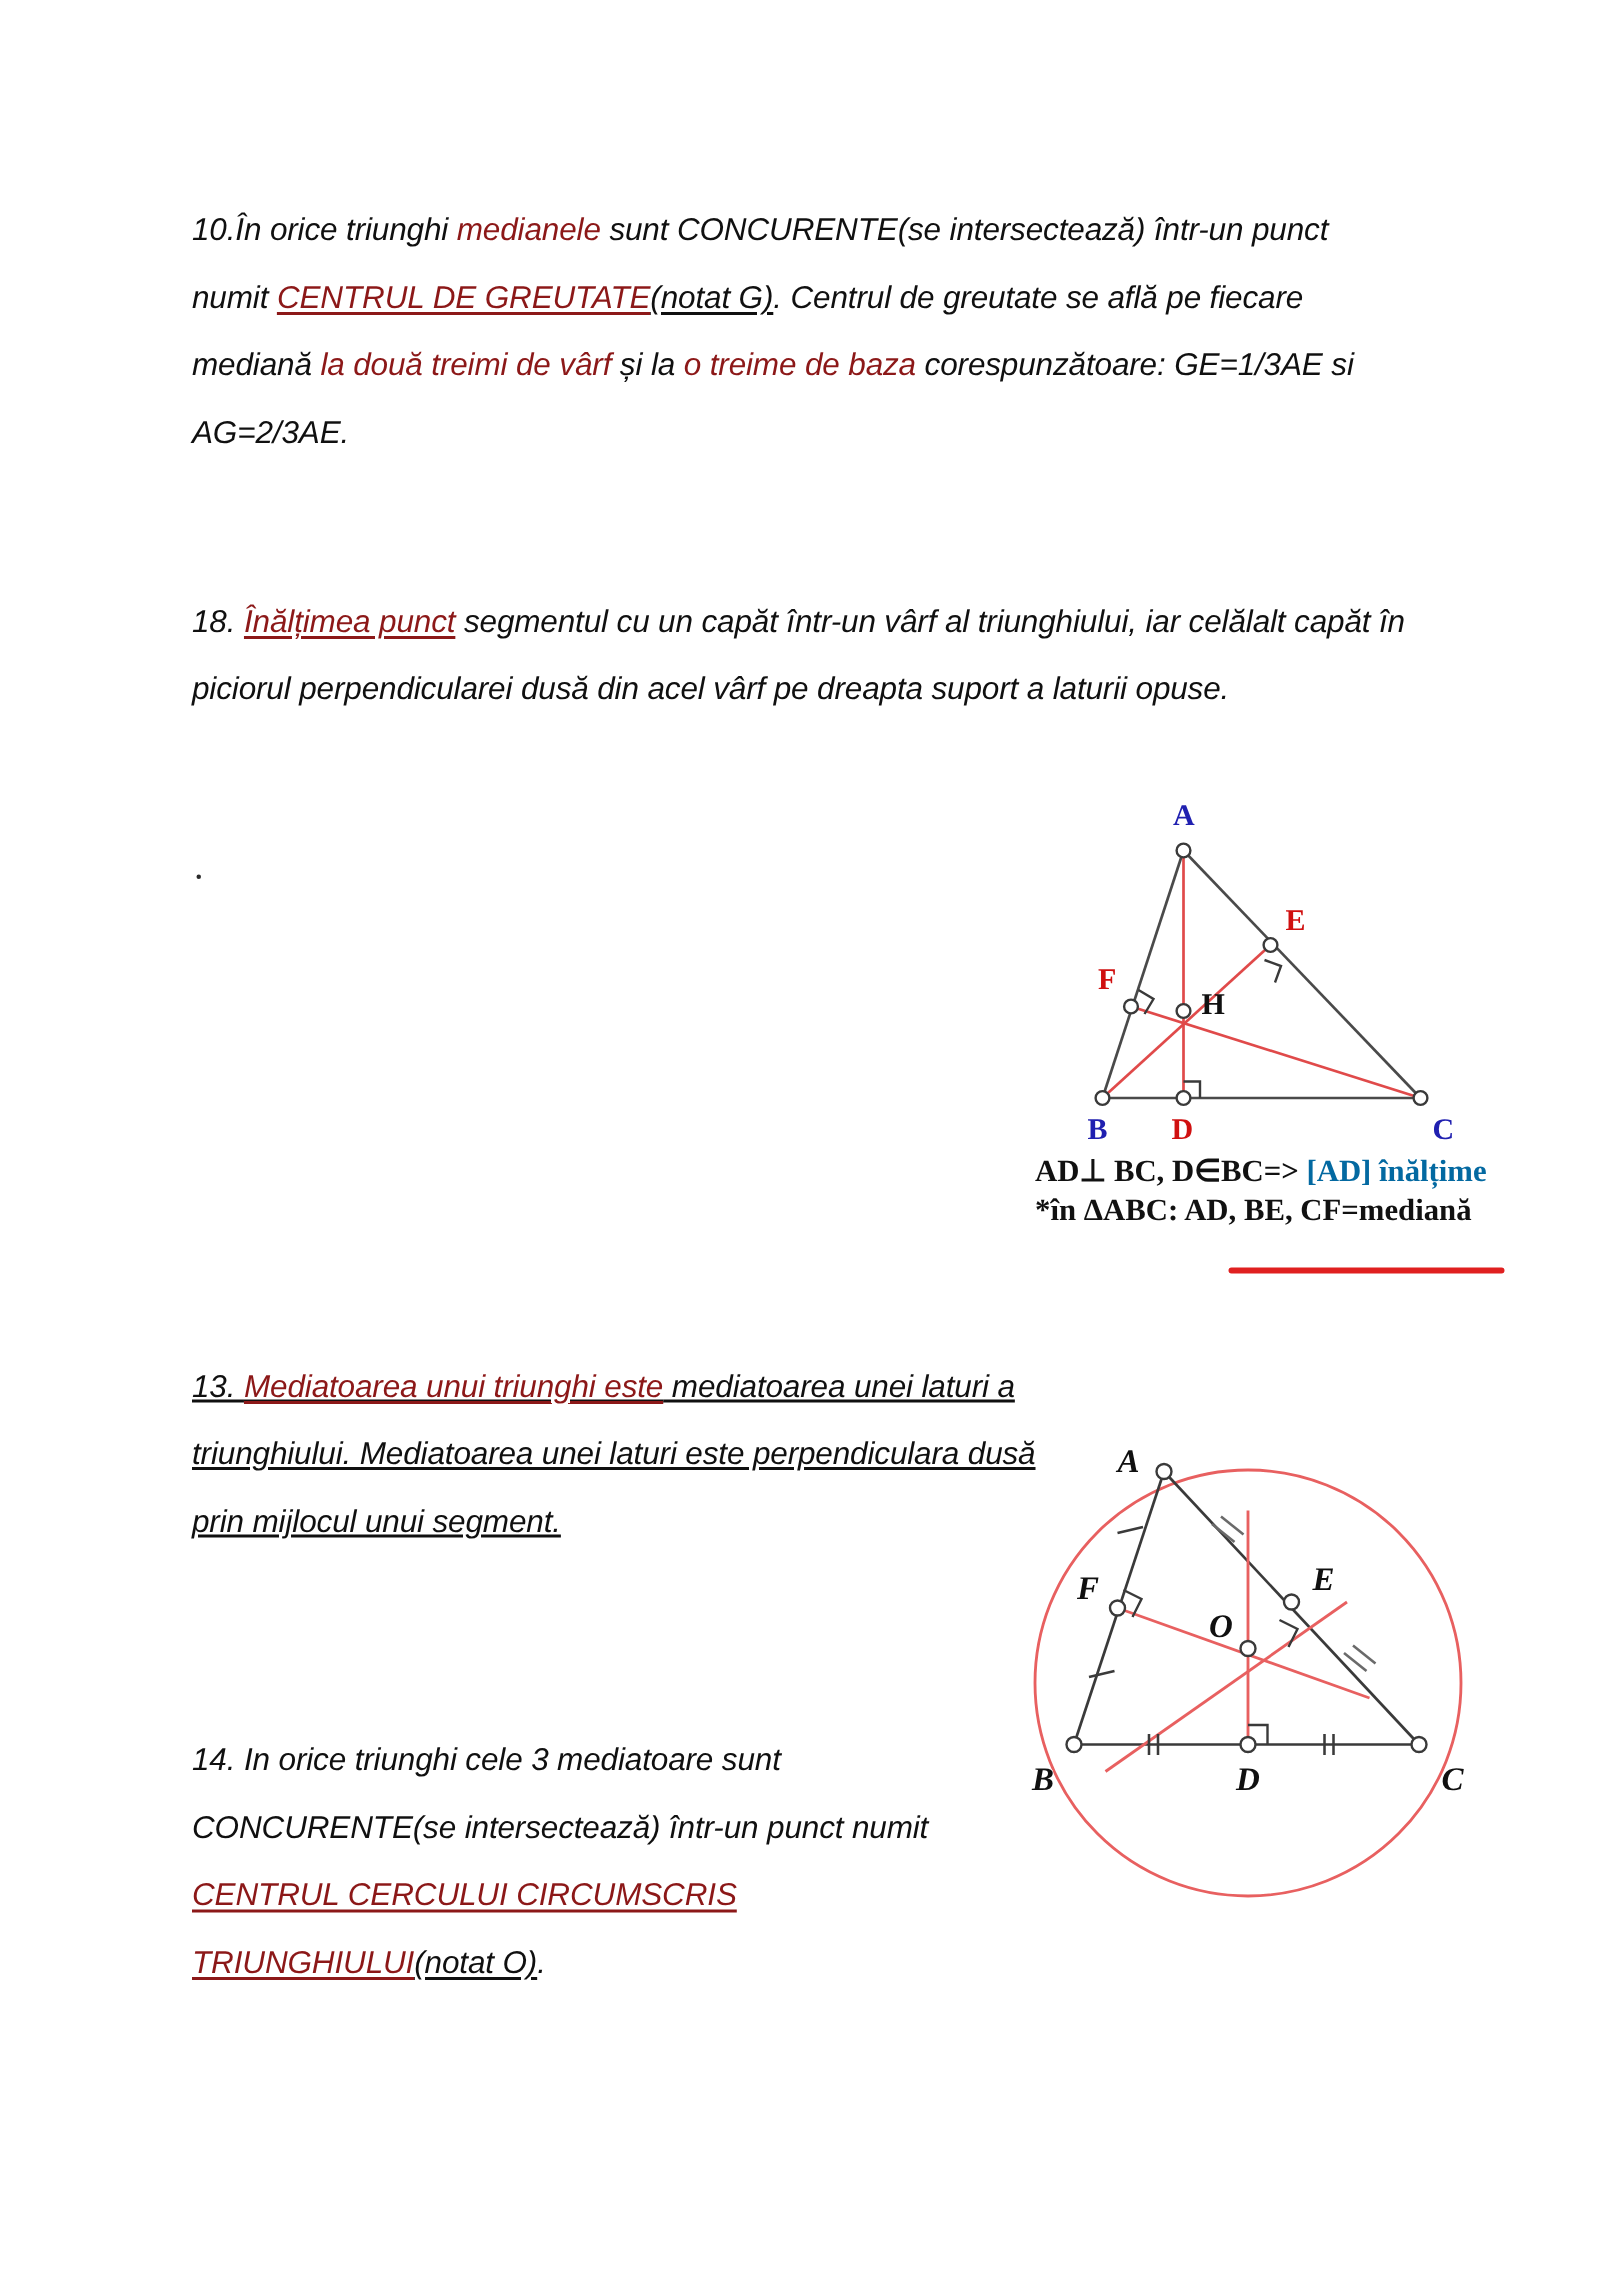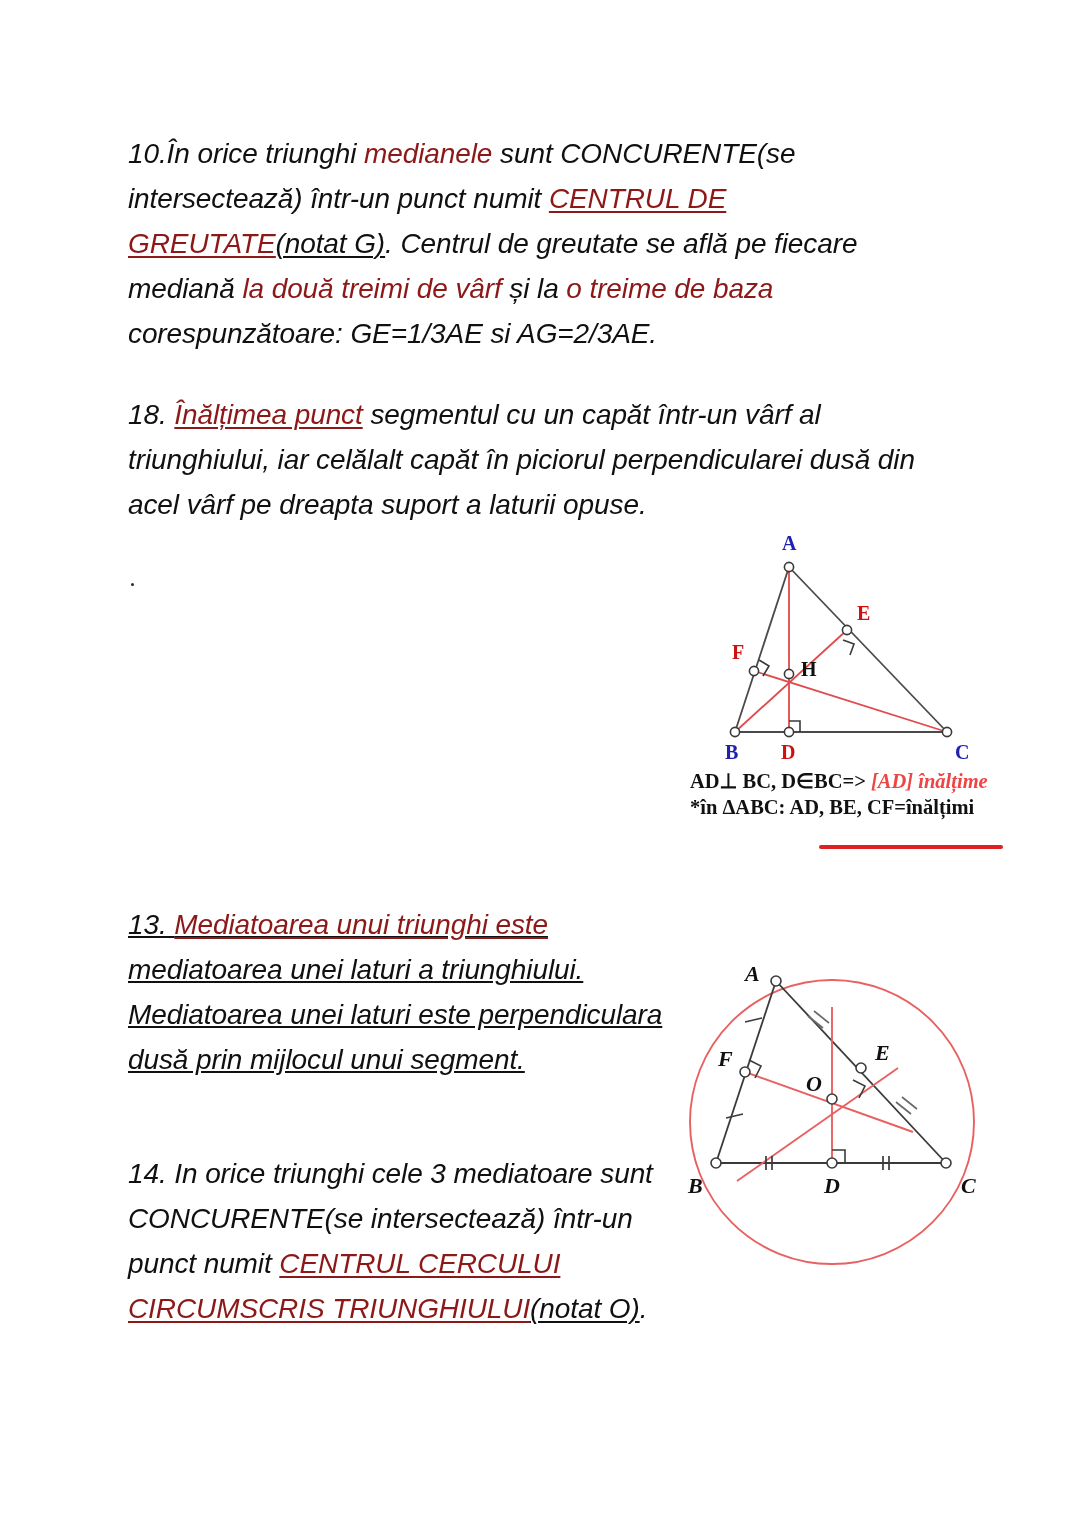--- a/index.html
+++ b/index.html
@@ -17,21 +17,21 @@
   .page {
     position: absolute;
     left: 0; top: 0;
     width: 1080px;
     height: 1525px;
     background: #ffffff;
   }
   .para {
     position: absolute;
     font-style: italic;
-    font-size: 28px;
+    font-size: 21px;
     line-height: 45px;
     color: #101010;
     letter-spacing: -0.1px;
     text-align: left;
   }
   .red { color: #8C1818; }
   .u-red {
     color: #8C1818;
     text-decoration: underline;
     text-decoration-color: #8C1818;
@@ -68,21 +68,21 @@
     left: 690px;
     top: 768px;
     width: 330px;
     font-family: "Liberation Serif", serif;
     font-weight: bold;
     font-size: 20.5px;
     line-height: 26px;
     color: #111111;
     white-space: nowrap;
   }
-  #fig-ortho-caption .c-red { color: #ef4444; font-style: italic; }
+  #fig-ortho-caption .c-red { color: #0369a1; }
   .cap-underline {
     position: absolute;
     left: 819px;
     top: 845px;
     width: 184px;
     height: 4px;
     background: #E02020;
     border-radius: 2px;
   }
 
@@ -147,21 +147,21 @@
     <text x="42" y="231" font-size="20" font-weight="bold" fill="#2020B0">B</text>
     <text x="272" y="231" font-size="20" font-weight="bold" fill="#2020B0">C</text>
     <text x="98" y="231" font-size="20" font-weight="bold" fill="#D01010">D</text>
     <text x="174" y="92" font-size="20" font-weight="bold" fill="#D01010">E</text>
     <text x="49" y="131" font-size="20" font-weight="bold" fill="#D01010">F</text>
     <text x="118" y="148" font-size="20" font-weight="bold" fill="#101010">H</text>
   </svg>
 
   <div id="fig-ortho-caption">
     <div><span>AD⊥ BC, D∈BC=&gt; </span><span class="c-red">[AD] înălțime</span></div>
-    <div>*în ΔABC: AD, BE, CF=înălțimi</div>
+    <div>*în ΔABC: AD, BE, CF=mediană</div>
   </div>
   <div class="cap-underline"></div>
 
   <div class="para" id="para-13" style="left:128px; top:902px; width:580px;text-decoration:underline;">
     <span>13. </span><span class="u-red">Mediatoarea unui triunghi este</span><span> mediatoarea unei laturi a triunghiului. Mediatoarea unei laturi este perpendiculara dusă prin mijlocul unui segment.</span>
   </div>
 
   <div class="para" id="para-14" style="left:128px; top:1131px; width:560px;margin-top:20px;">
     <span>14. In orice triunghi cele 3 mediatoare sunt CONCURENTE(se intersectează) într-un punct numit </span><span class="u-red">CENTRUL CERCULUI CIRCUMSCRIS TRIUNGHIULUI</span><span class="u-black">(notat O)</span><span>.</span>
   </div>

